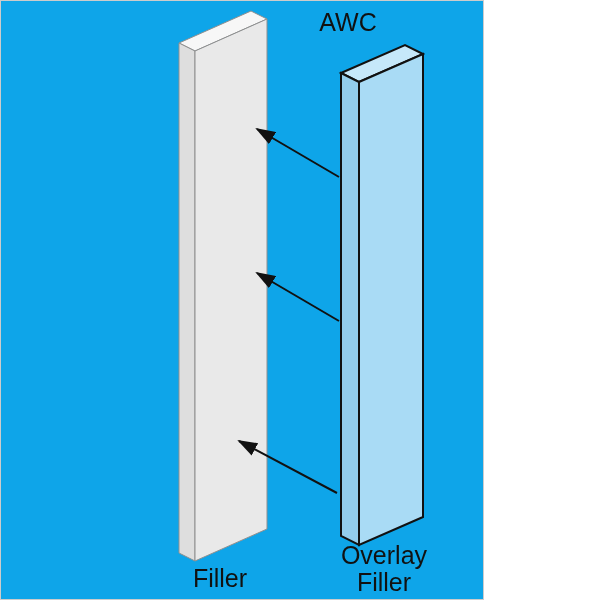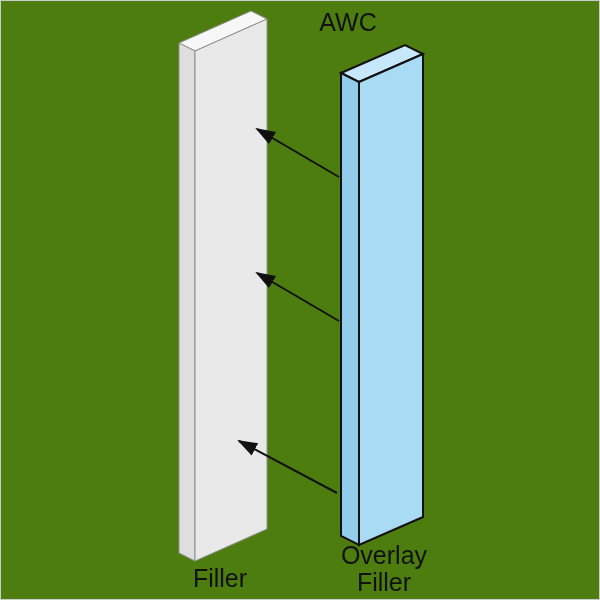--- a/index.html
+++ b/index.html
@@ -4,24 +4,24 @@
 <style>
   * { margin: 0; padding: 0; box-sizing: border-box; }
   html, body {
     width: 600px;
     height: 600px;
     background: #ffffff;
     font-family: "Liberation Sans", sans-serif;
   }
   .stage {
     position: relative;
-    width: 600px;
+    width: 484px;
     height: 600px;
     border: 1px solid #cccccc;
-    background: #4d7c0f;
+    background: #0ea5e9;
     overflow: hidden;
   }
   svg { display: block; }
   .thin-outline { stroke-width: 1; }
   .thick-outline { stroke-width: 2; stroke-linejoin: miter; }
   .arrow-line { stroke-width: 2; }
   text.label {
     font-size: 25px;
     font-family: "Liberation Sans", sans-serif;
   }

